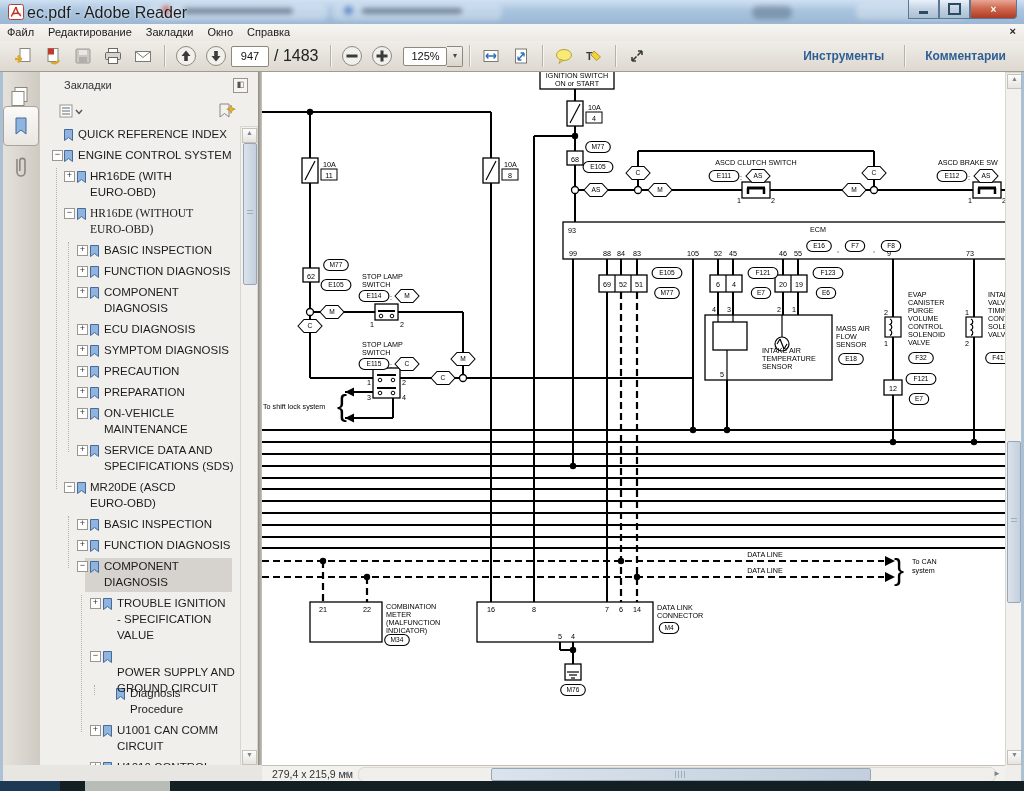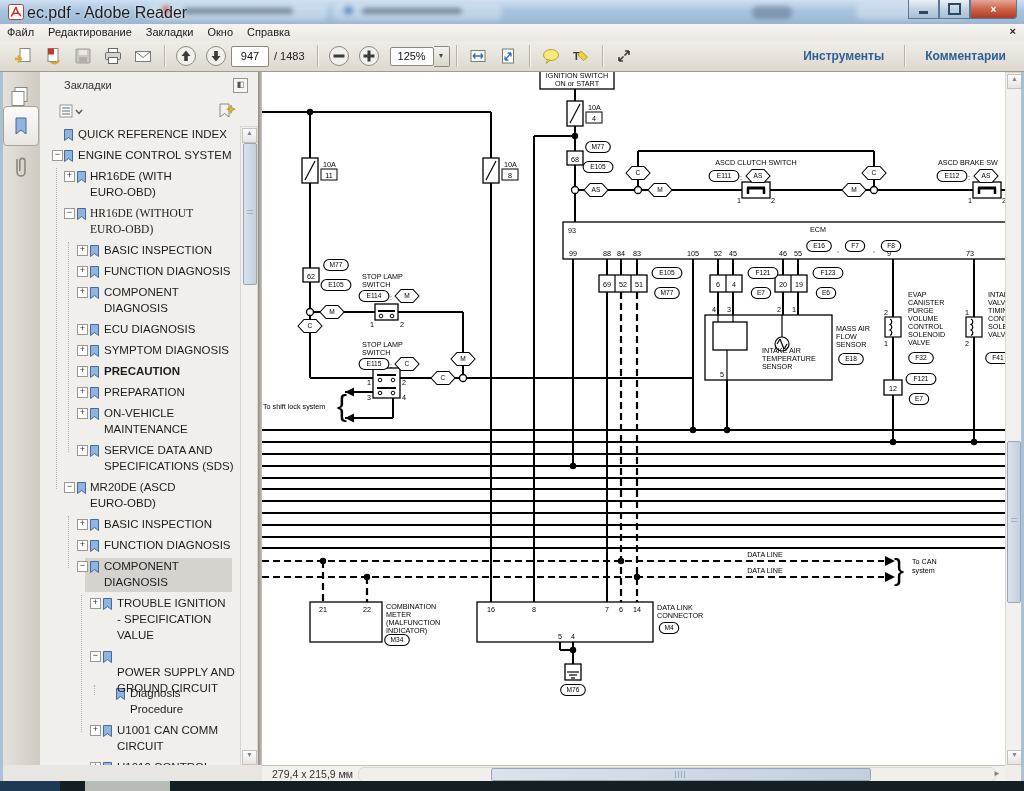--- a/index.html
+++ b/index.html
@@ -31,21 +31,21 @@
   
   #toolbar{left:0;top:41px;width:1024px;height:30px;
     background:linear-gradient(#f0ede8,#ddd8d0);border-bottom:1px solid #a19a8e;
     display:flex;align-items:center;}
   .tbtn{width:26px;height:24px;margin:0 1px;display:flex;align-items:center;justify-content:center;
     border:1px solid transparent;border-radius:3px;}
   .tsep{width:1px;height:22px;background:#b7b1a7;margin:0 6px;box-shadow:1px 0 0 #f6f4f0;}
   .tfield{height:17px;background:#fff;border:1px solid #8e887c;border-radius:2px;
     font-size:11px;color:#111;text-align:center;}
   #page-input{width:32px;}
-  #page-total{font-size:11px;color:#222;margin:0 6px 0 5px;}
+  #page-total{font-size:16px;color:#222;margin:0 6px 0 5px;}
   #zoom-value{width:42px;line-height:17px;}
   #zoom-drop{width:15px;height:19px;border:1px solid #8e887c;border-left:none;border-radius:0 2px 2px 0;
     background:linear-gradient(#f4f2ee,#d9d5cd);font-size:8px;color:#444;text-align:center;line-height:18px;}
   .tlabel{font-size:12px;font-weight:bold;color:#2e5e94;padding:0 14px;}
   #tool-labels{position:absolute;right:4px;top:0;height:30px;display:flex;align-items:center;}
 
   
   #iconstrip{left:0;top:72px;width:40px;height:693px;
     background:linear-gradient(90deg,#e6e3dd,#cfcbc3);border-right:1px solid #b1aca2;}
   .striptab{left:3px;width:34px;height:38px;display:flex;align-items:center;justify-content:center;border-radius:4px;}
@@ -365,21 +365,21 @@
         </svg>
         <div class="ttext" style="left: 64px;">
           <div class="tline">SYMPTOM DIAGNOSIS</div>
         </div>
       </div>
       <div class="titem" style="top: 237px; height: 21px;">
         <div class="texp" style="left: 37px;">+</div>
         <svg width="13" height="14" class="tbm" style="left: 48px;">
           <path d="M2.5,1.5 h8 v11 l-4,-3 -4,3 z" fill="#8fb4dd" stroke="#46699c"></path>
         </svg>
-        <div class="ttext" style="left: 64px; font-weight: bold;">
+        <div class="ttext" style="left: 64px;">
           <div class="tline">PRECAUTION</div>
         </div>
       </div>
       <div class="titem" style="top: 258px; height: 21px;">
         <div class="texp" style="left: 37px;">+</div>
         <svg width="13" height="14" class="tbm" style="left: 48px;">
           <path d="M2.5,1.5 h8 v11 l-4,-3 -4,3 z" fill="#8fb4dd" stroke="#46699c"></path>
         </svg>
         <div class="ttext" style="left: 64px;">
           <div class="tline">PREPARATION</div>

